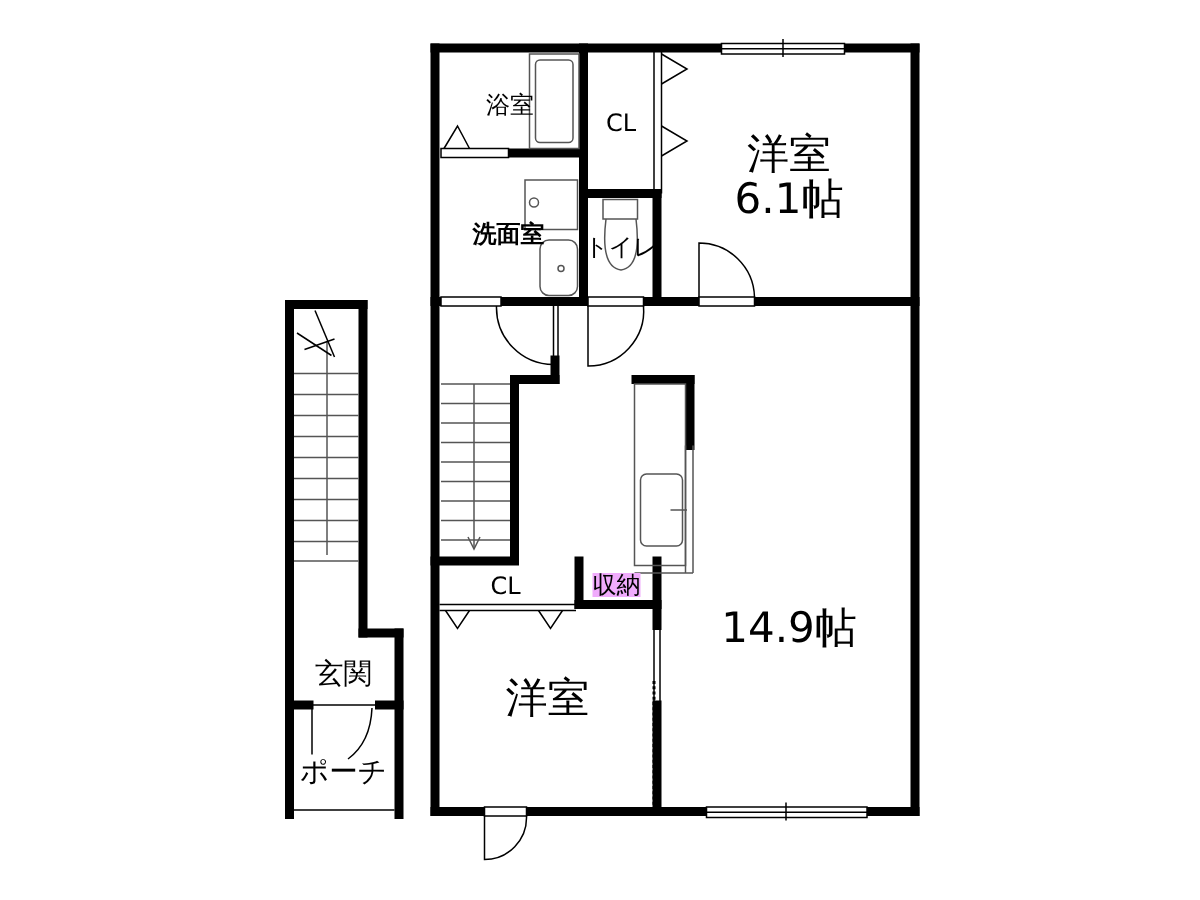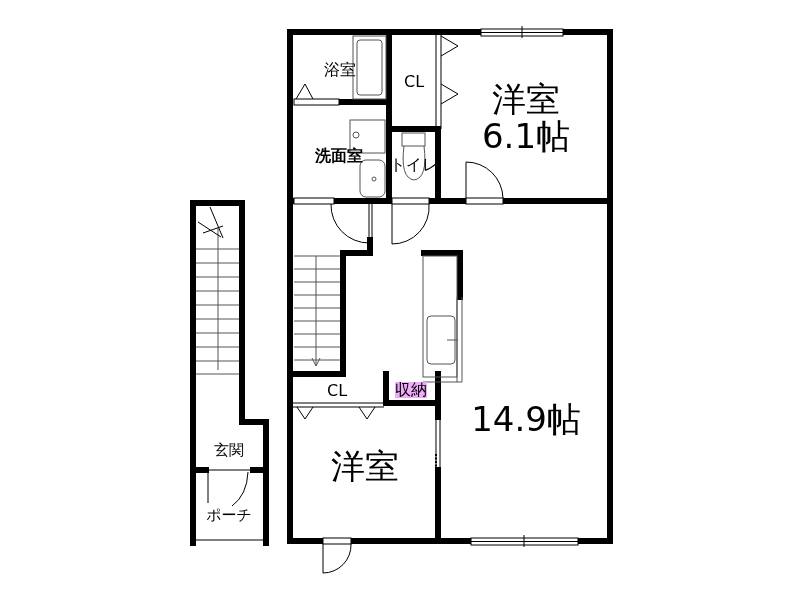--- a/index.html
+++ b/index.html
@@ -7,23 +7,23 @@
     svg { position: absolute; left: 0; top: 0; }
     .label {
       position: absolute;
       font-family: "DejaVu Sans", sans-serif;
       color: #000;
       white-space: nowrap;
       line-height: 1;
       text-align: center;
       transform: translate(-50%, -50%);
     }
-    .lg { font-size: 34px; line-height: 1.08; }
+    .lg { font-size: 28px; line-height: 1.08; }
     .md { font-size: 16px; }
-    .sm { font-size: 15px; }
+    .sm { font-size: 19px; }
     .bg-white { background: #f0abfc; }
   </style>
 </head>
 <body>
 
 <svg width="800" height="600" viewBox="0 0 800 600">
 
   <g fill="none" stroke="#000" stroke-width="6" stroke-linecap="square">
 
     <line x1="290" y1="32" x2="610" y2="32"></line>

